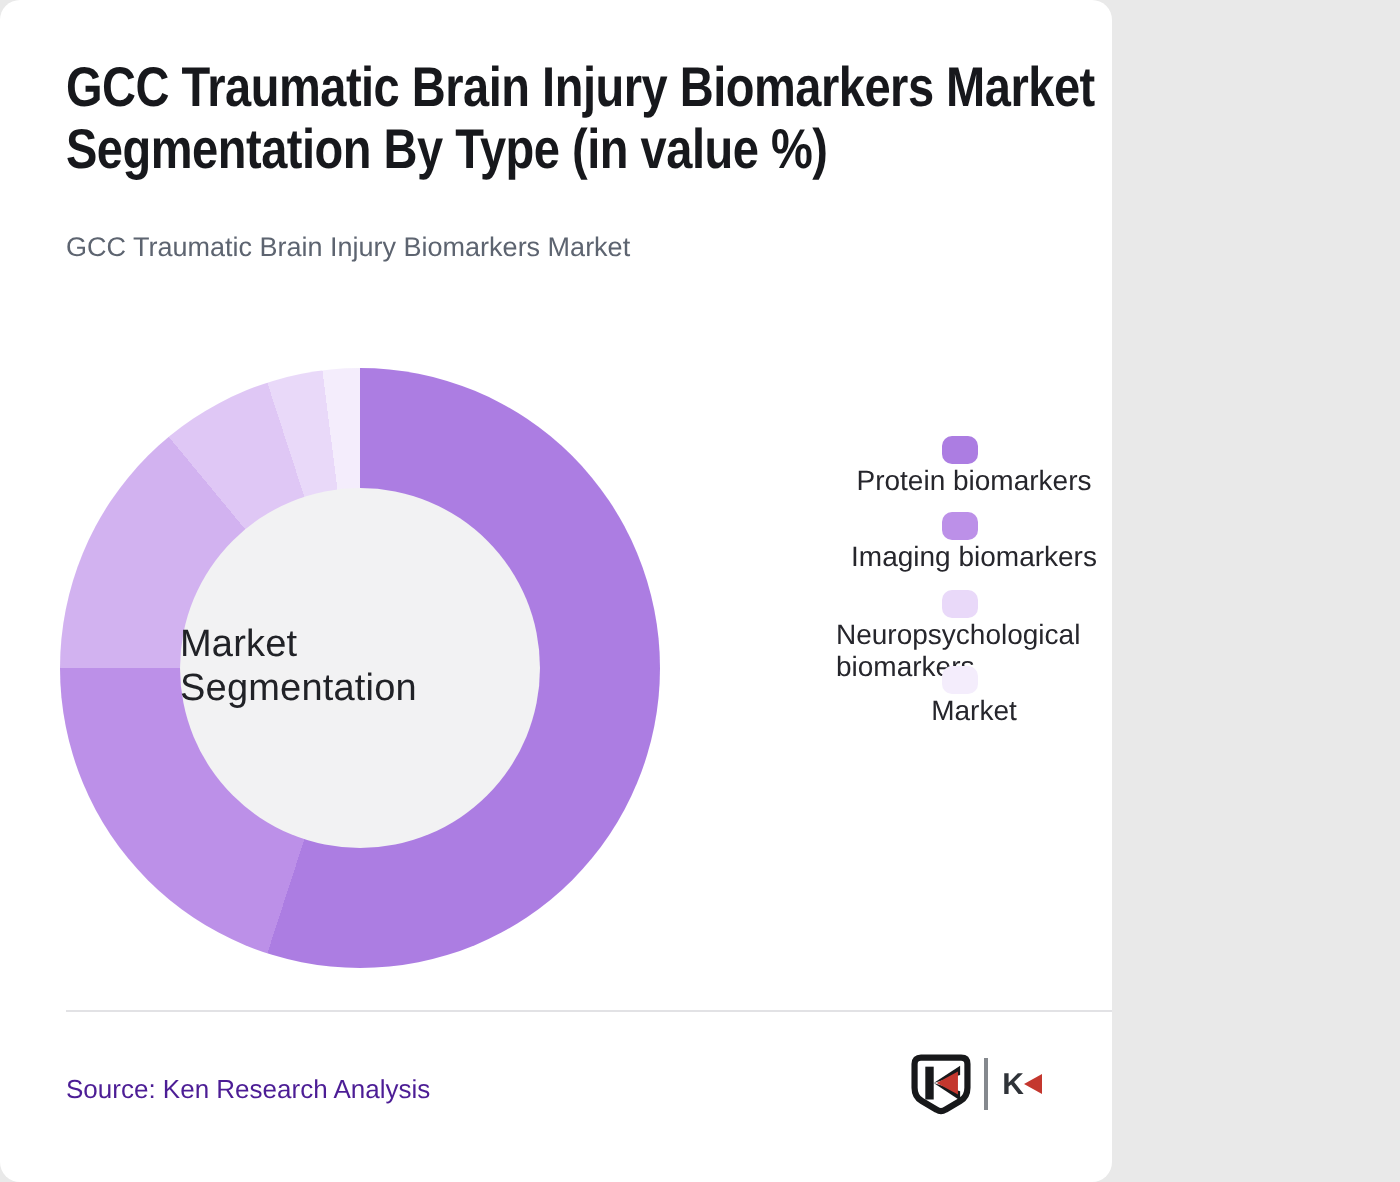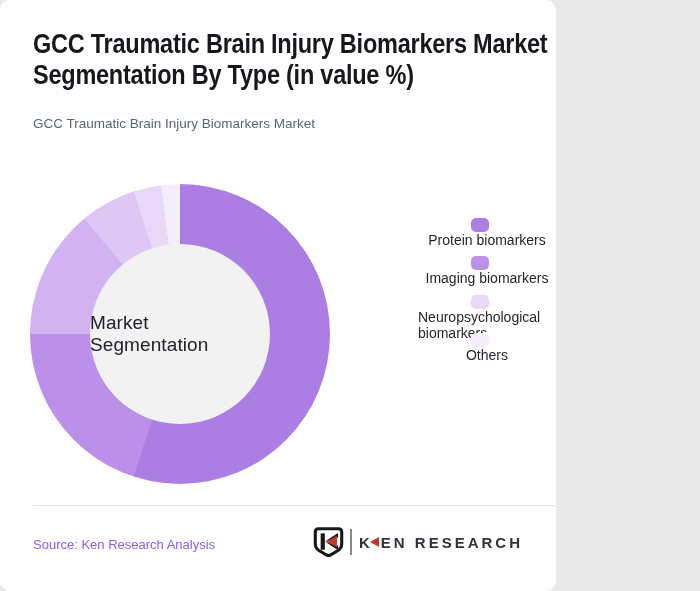--- a/index.html
+++ b/index.html
@@ -53,21 +53,21 @@
     margin-right: 14px; flex: none;
   }
   .legend-label { font-size: 14px; color: #26262c; }
   
   .divider {
     position: absolute; left: 33px; top: 505px;
     width: 634px; height: 1px; background: #e2e2e5;
   }
   .source {
     position: absolute; left: 33px; top: 537px;
-    font-size: 13px; color: #8b5cf6;
+    font-size: 13px; color: #4c1d95;
   }
   .logo {
     position: absolute; right: 33px; top: 526px;
     display: flex; align-items: center;
   }
   .logo svg { display: block; }
   .logo-bar {
     width: 2px; height: 26px; background: #85898e;
     margin: 0 7px 0 6px;
   }
@@ -112,37 +112,36 @@
       <div class="legend-item">
         <span class="legend-swatch" style="background: rgb(188, 144, 232);"></span>
         <span class="legend-label">Imaging biomarkers</span>
       </div>
       <div class="legend-item">
         <span class="legend-swatch" style="background: rgb(233, 217, 249);"></span>
         <span class="legend-label">Neuropsychological biomarkers</span>
       </div>
       <div class="legend-item">
         <span class="legend-swatch" style="background: rgb(244, 237, 252);"></span>
-        <span class="legend-label">Others</span>
+        <span class="legend-label">Market</span>
       </div>
     </div>
 
   <div class="divider"></div>
 
   <div class="source">Source: Ken Research Analysis</div>
 
   <div class="logo">
     <svg width="31" height="32" viewBox="0 0 34 34">
       <path d="M6 2.5 H28 Q31.5 2.5 31.5 6 V19 Q31.5 24 27.5 26.3 L19.4 31.1 Q17 32.6 14.6 31.1 L6.5 26.3 Q2.5 24 2.5 19 V6 Q2.5 2.5 6 2.5 Z" fill="#ffffff" stroke="#17181a" stroke-width="3.4"></path>
       <rect x="8.4" y="7.5" width="4.6" height="18" fill="#17181a"></rect>
       <path d="M13 16.5 L27.5 7 L27.5 12 Z" fill="#17181a"></path>
       <path d="M13 16.5 L27.5 26 L27.5 21 Z" fill="#17181a"></path>
       <path d="M14.6 16.5 L26.3 10.2 L26.3 22.8 Z" fill="#c4372e"></path>
     </svg>
     <span class="logo-bar"></span>
     <span class="logo-text">
         <span>K</span>
         <span class="logo-tri"></span>
-        <span>EN RESEARCH</span>
       </span>
   </div>
 
 </div>
 
 </body></html>

